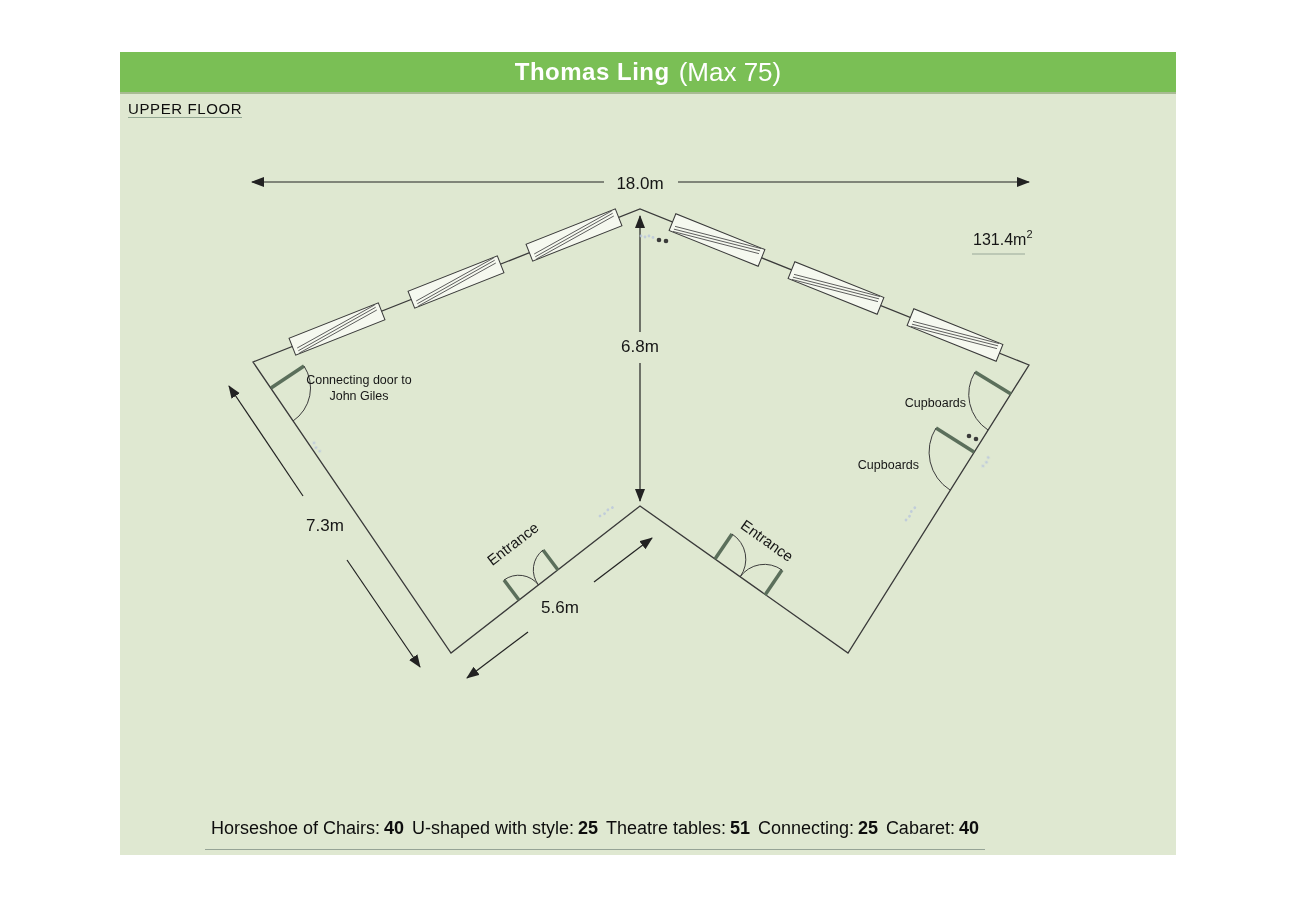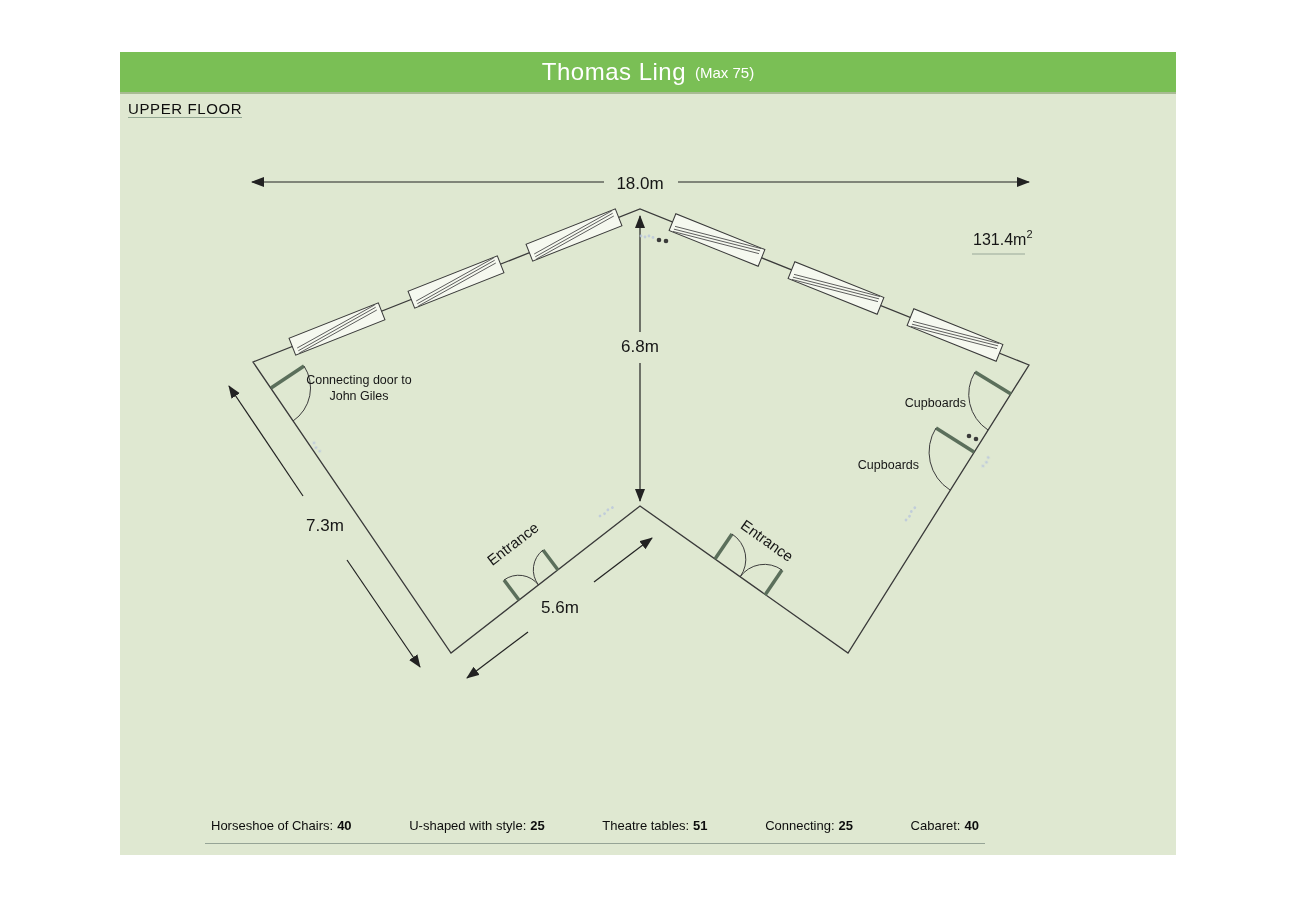--- a/index.html
+++ b/index.html
@@ -10,32 +10,32 @@
   .panel{
     position:absolute;left:120px;top:52px;width:1056px;height:803px;
     background:#dfe8d1;
   }
   .header-bar{
     position:absolute;left:0;top:0;width:100%;height:40px;
     background:#7abf55;border-bottom:2px solid #a8bb93;
     display:flex;align-items:center;justify-content:center;
     color:#ffffff;
   }
-  .header-bar .title{font-size:24px;letter-spacing:.5px;}
-  .header-bar .subtitle{font-size:15px;margin-left:9px;}
+  .header-bar .title{font-size:24px;letter-spacing:.5px;font-weight:bold;}
+  .header-bar .subtitle{font-size:26px;margin-left:9px;}
   .floor-label{
     position:absolute;left:8px;top:48px;display:inline-block;
     font-size:15px;letter-spacing:.6px;color:#0d0d0d;
     border-bottom:1px solid #93a893;
   }
   svg.plan{position:absolute;left:0;top:0;pointer-events:none;}
   .capacity-row{
     position:absolute;left:205px;top:818px;width:768px;
     display:flex;justify-content:space-between;align-items:baseline;
-    font-size:13px;color:#0d0d0d;
+    font-size:18px;color:#0d0d0d;
     border-bottom:1px solid #96a496;padding:0 6px 10px 6px;
   }
   .capacity-row .cap b{margin-left:4px;font-weight:bold;}
   
   text{fill:#161616;font-family:"Liberation Sans",sans-serif;}
   .dim-label{font-size:17px;}
   .small-label{font-size:12.5px;}
   .entrance-label{font-size:15px;}
   .area-label{font-size:16px;}
 </style>

